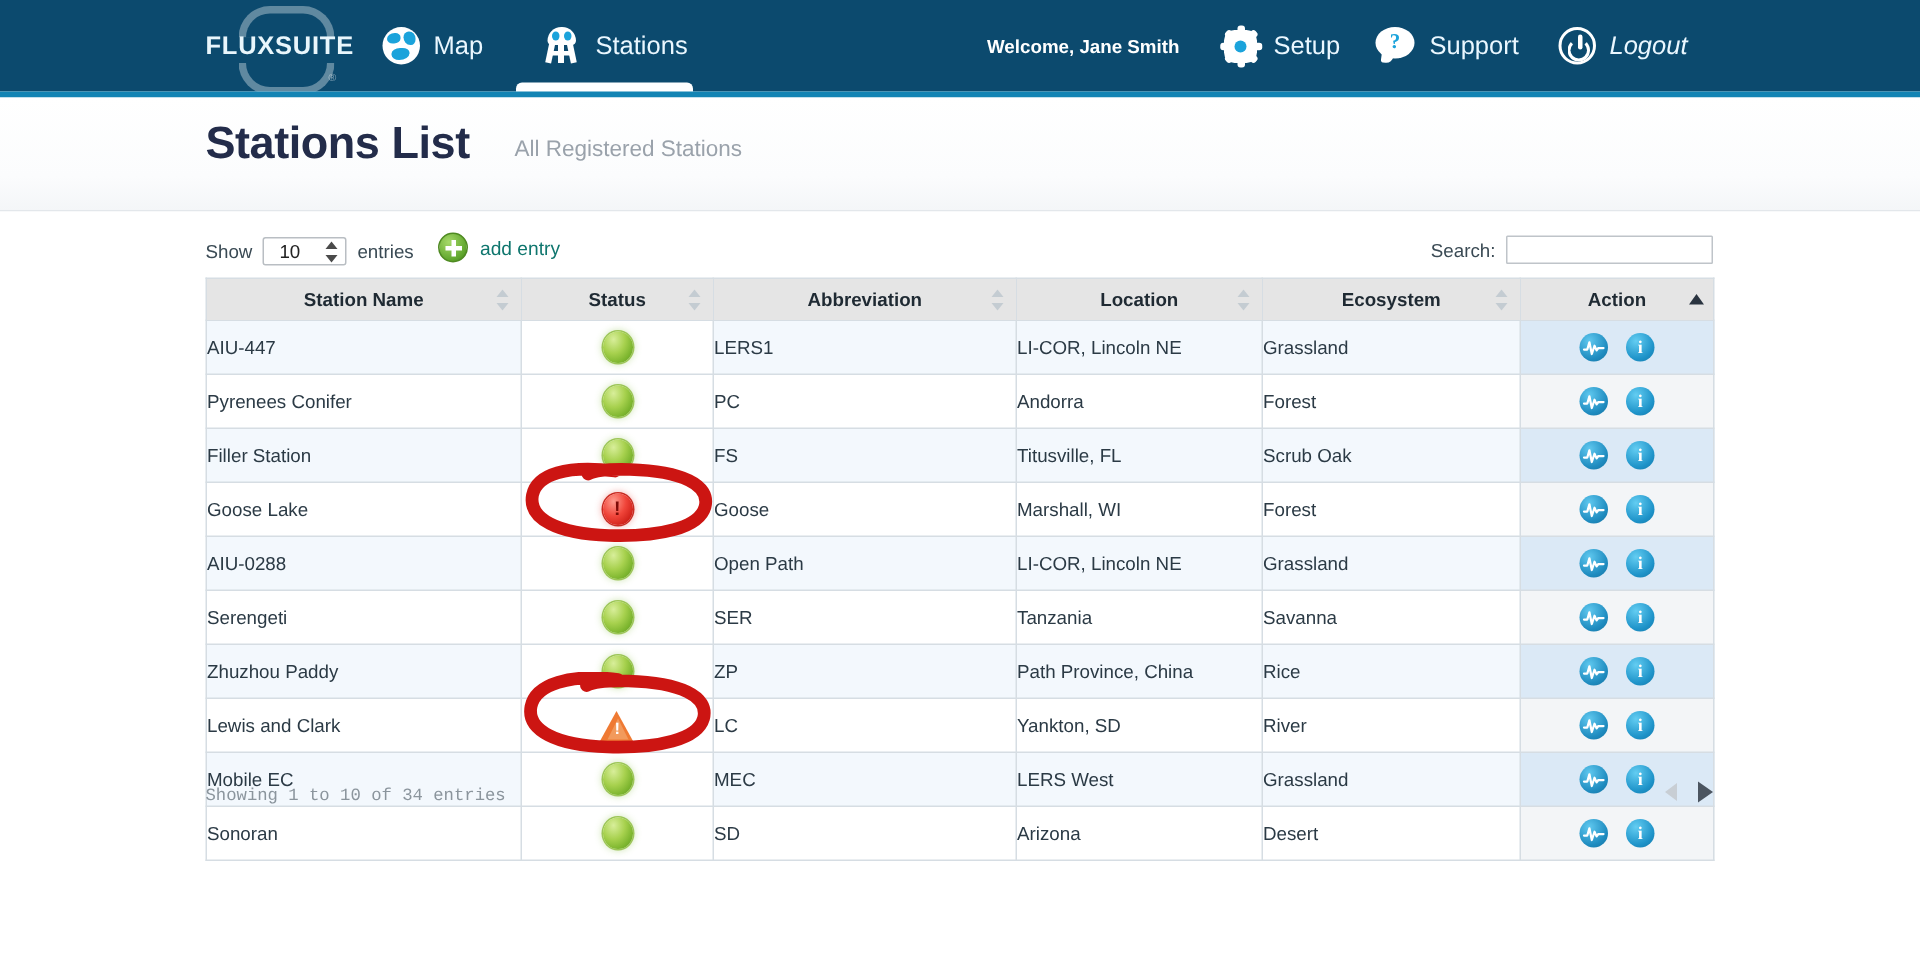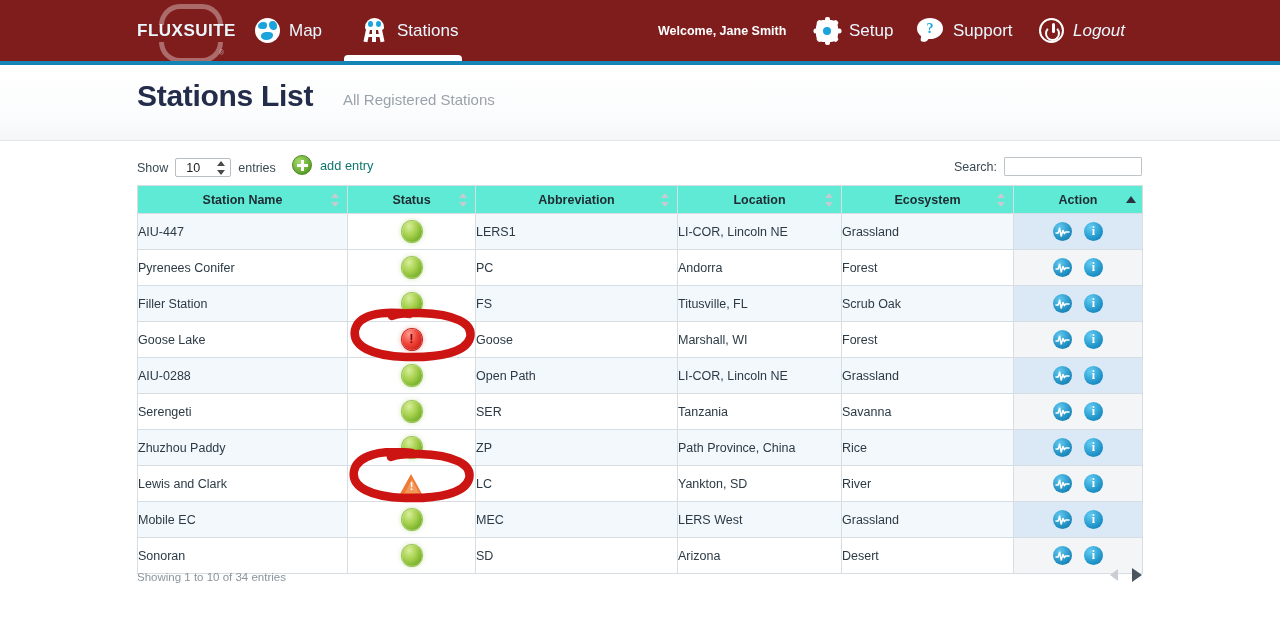--- a/index.html
+++ b/index.html
@@ -7,21 +7,21 @@
     width:1280px;height:640px;overflow:hidden;
     background:#ffffff;
     font-family:"Liberation Sans", sans-serif;
     -webkit-font-smoothing:antialiased;
   }
   #app{position:relative;width:1280px;height:640px;}
 
   
   .topbar{
     position:absolute;left:0;top:0;width:1280px;height:61px;
-    background:#7f1d1d;
+    background:#0c4a6e;
   }
   .topbar-underline{
     position:absolute;left:0;top:61px;width:1280px;height:4px;
     background:#1384b4;
   }
   .logo{
     position:absolute;left:137px;top:2px;width:98px;height:58px;
   }
   .logo-text{
     position:absolute;left:0;top:19px;width:98px;text-align:center;
@@ -148,21 +148,21 @@
   
   table.dt{
     position:absolute;left:137px;top:44px;width:1005px;
     border-collapse:collapse;table-layout:fixed;
     font-size:12.5px;color:#2b3a45;
   }
   table.dt th,table.dt td{
     border:1px solid #d6dde3;padding:0;
   }
   table.dt thead th{
-    height:27px;background:#5eead4;font-size:12.5px;font-weight:bold;color:#1f2a33;
+    height:27px;background:#e5e5e5;font-size:12.5px;font-weight:bold;color:#1f2a33;
     text-align:center;position:relative;
   }
   th .sort-ar{
     position:absolute;right:7px;top:50%;transform:translateY(-50%);
     width:9px;height:14px;display:flex;flex-direction:column;justify-content:space-between;
   }
   th .sort-ar i{display:block;width:0;height:0;border-left:4.5px solid transparent;border-right:4.5px solid transparent;}
   th .sort-ar .up{border-bottom:5px solid #c4ccd2;}
   th .sort-ar .dn{border-top:5px solid #c4ccd2;}
   th.sorted .sort-ar{height:8px;}
@@ -219,21 +219,21 @@
   .act{display:inline-block;width:19px;height:19px;border-radius:50%;position:relative;vertical-align:middle;margin:0 6px;cursor:pointer;}
   .act-data{background:radial-gradient(circle at 35% 28%,#5fc8ef,#1f8cc0 65%,#16719e);}
   .act-data svg{position:absolute;left:2px;top:2px;}
   .act-info{background:radial-gradient(circle at 35% 28%,#63cdf2,#1e93c9 65%,#1577a6);}
   .act-info .i{
     position:absolute;left:0;top:0;width:19px;height:19px;line-height:19px;text-align:center;
     color:#ffffff;font-size:12px;font-weight:bold;font-family:"Liberation Serif",serif;
   }
 
   
-  .tfoot{position:absolute;left:137px;top:427px;width:1005px;height:24px;}
+  .tfoot{position:absolute;left:137px;top:380px;width:1005px;height:24px;font-family:Liberation Mono, monospace;}
   .tinfo{position:absolute;left:0;top:3px;font-size:11.5px;color:#8b959d;}
   .pager{position:absolute;right:0;top:0;display:flex;align-items:center;gap:14px;}
   .pg-prev{width:0;height:0;border-top:6px solid transparent;border-bottom:6px solid transparent;border-right:8px solid #c8ced4;cursor:default;}
   .pg-next{width:0;height:0;border-top:7px solid transparent;border-bottom:7px solid transparent;border-left:10px solid #4b5560;cursor:pointer;}
 
   
   .annot{position:absolute;pointer-events:none;}
   .annot-1{left:348px;top:308px;}
   .annot-2{left:348px;top:448px;}
 </style>

